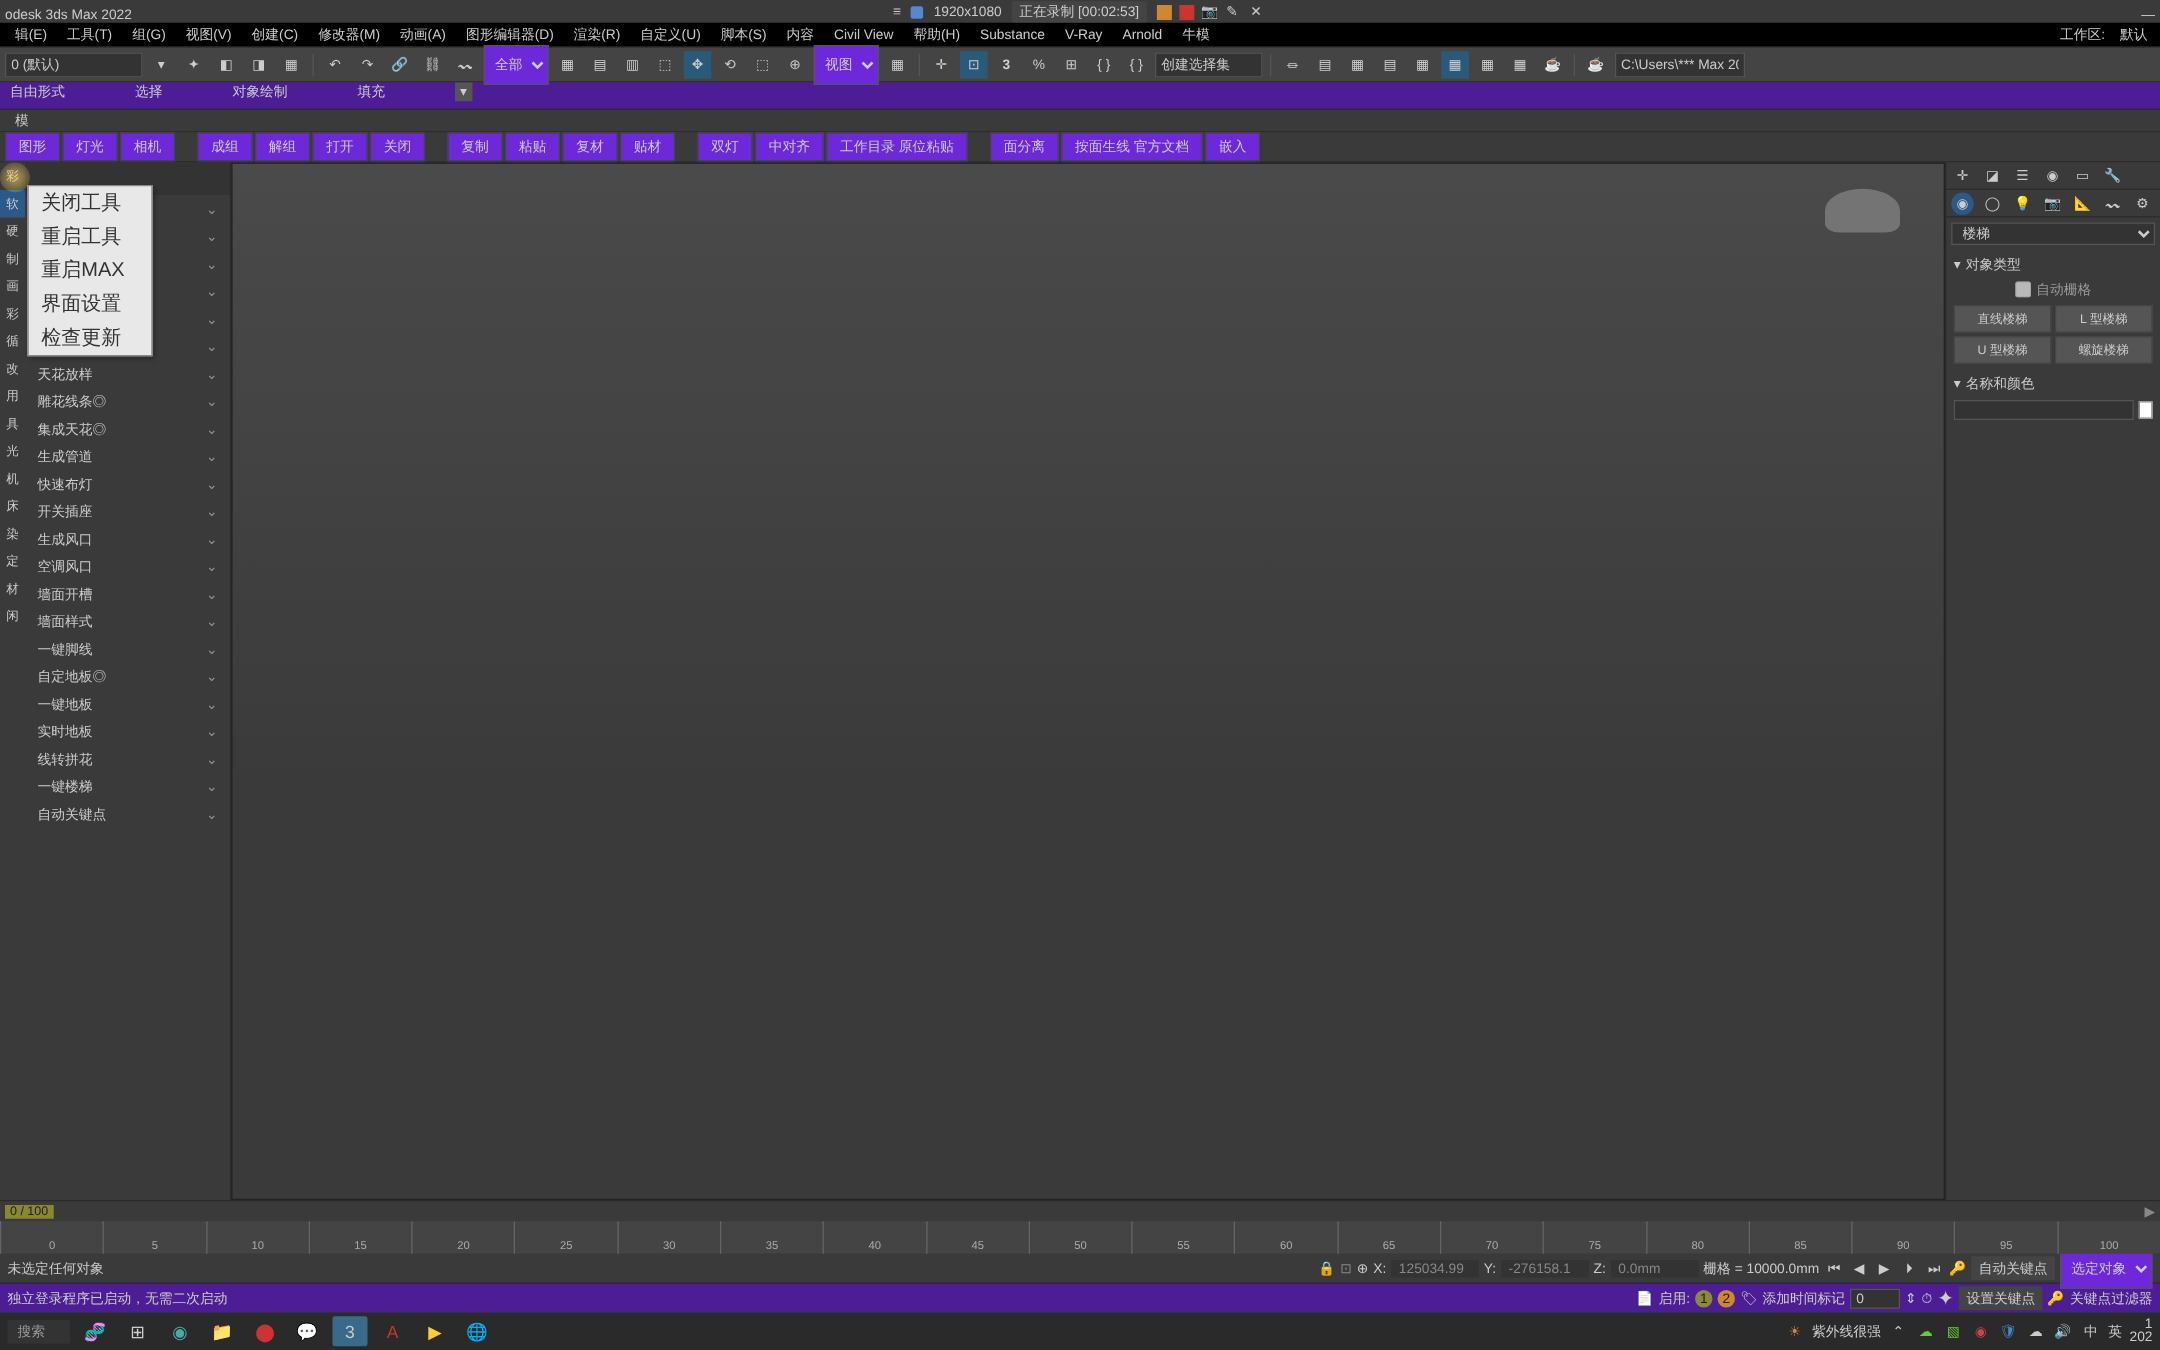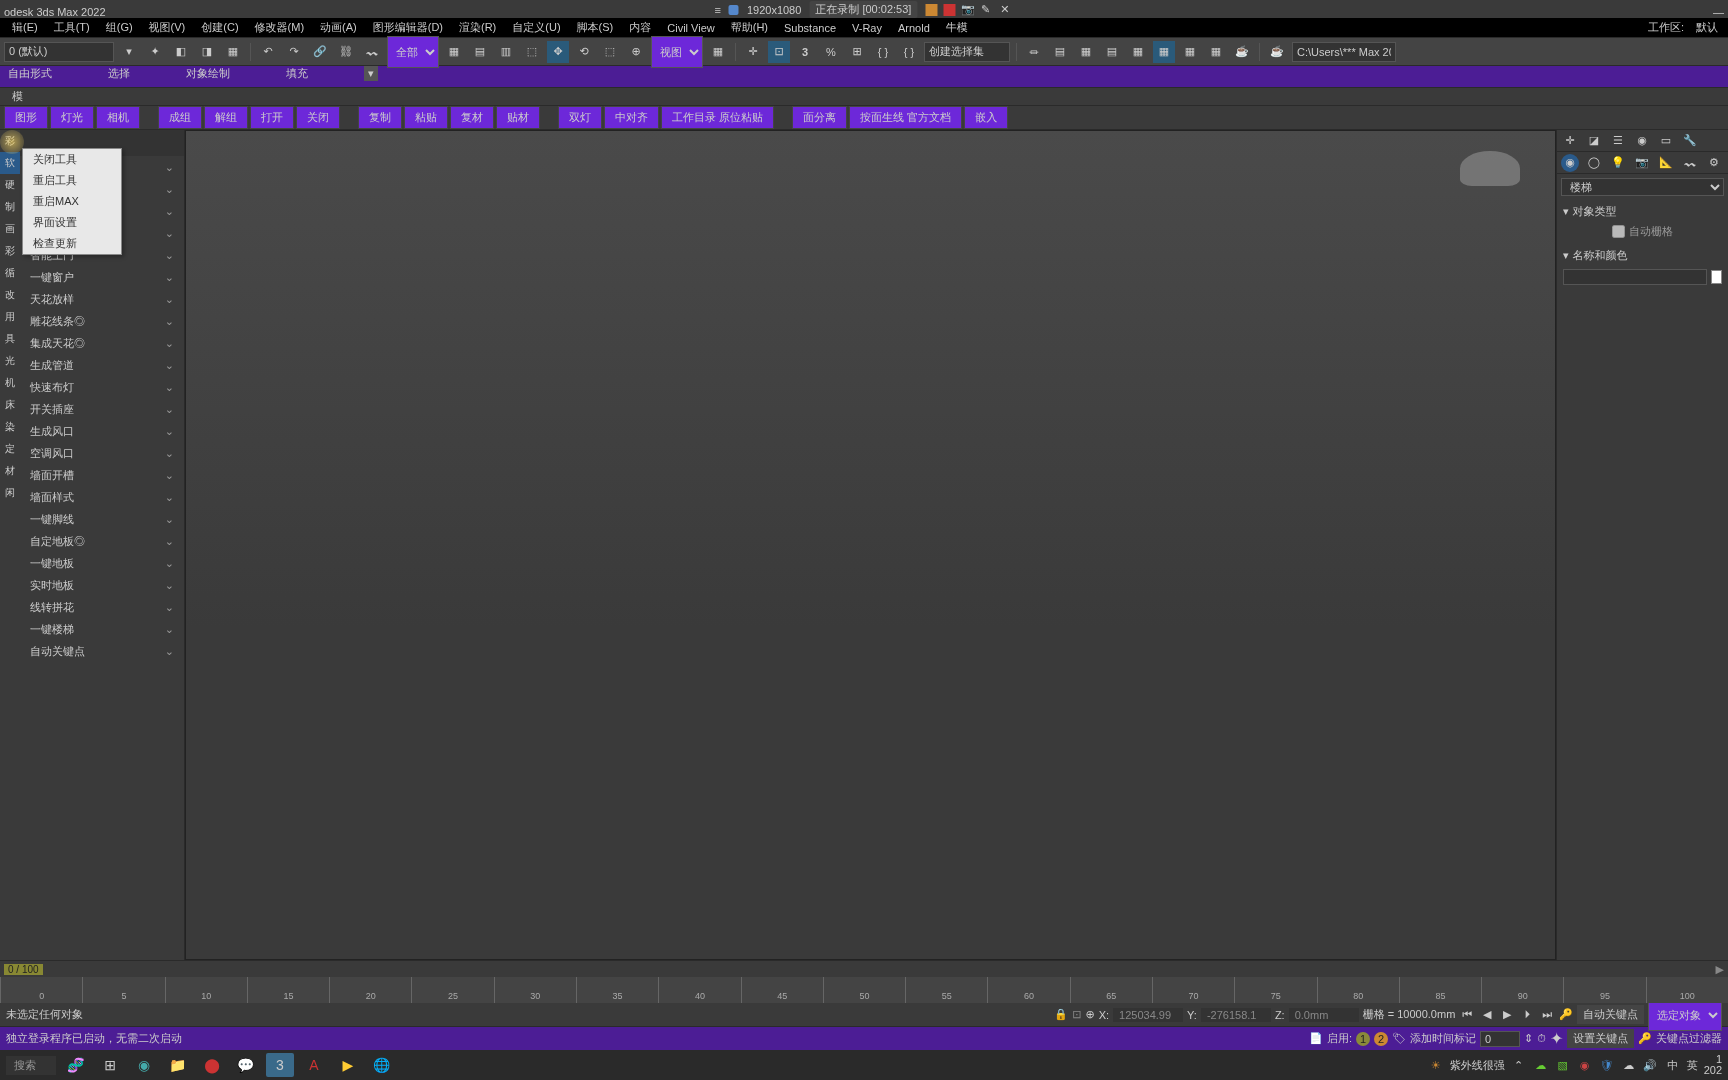--- a/index.html
+++ b/index.html
@@ -57,21 +57,21 @@
 .leftstrip .item { height: 22px; display: flex; align-items: center; justify-content: center; color: #ccc; writing-mode: horizontal-tb; font-size: 10px; }
 
 
 .sidepanel { width: 165px; background: #3a3a3a; border-right: 1px solid #2a2a2a; overflow-y: auto; position: relative; }
 .sidepanel .header { height: 26px; background: #333; }
 .sidepanel .row { height: 22px; display: flex; align-items: center; justify-content: space-between; padding: 0 10px; color: #ccc; cursor: pointer; }
 .chevron { color: #999; }
 
 
 .context-menu { position: absolute; left: 22px; top: 148px; background: #e8e8e8; border: 1px solid #888; z-index: 100; width: 100px; box-shadow: 2px 2px 4px rgba(0,0,0,0.3); }
-.context-menu .cm-item { padding: 3px 10px; color: #333; cursor: pointer; font-size: 11px; }
+.context-menu .cm-item { padding: 3px 10px; color: #333; cursor: pointer; font-size: 16px; }
 
 
 .cursor-highlight { position: absolute; left: 0px; top: 130px; width: 24px; height: 24px; border-radius: 50%; background: radial-gradient(circle, rgba(255,220,100,0.6), rgba(255,220,100,0)); z-index: 101; }
 
 
 .viewport { flex: 1; background: linear-gradient(#4a4a4a, #3a3a3a 60%); position: relative; border: 1px solid #222; }
 .viewcube { position: absolute; right: 30px; top: 20px; width: 70px; height: 50px; }
 .viewcube-shape { width: 60px; height: 35px; background: #888; border-radius: 50% 50% 20% 20%; opacity: 0.7; margin: auto; }
 
 
@@ -391,20 +391,26 @@
     <select class="rp-dropdown"><option>楼梯</option></select>
     <div class="rp-section">
       <div class="rp-section-header">
           <span>▾</span>
           <span>对象类型</span>
         </div>
       <div class="rp-checkbox-row">
           <input type="checkbox" disabled="" style="">
           <span>自动栅格</span>
         </div>
+      <div class="rp-btn-grid">
+        <div class="rp-btn">直线楼梯</div>
+        <div class="rp-btn">L 型楼梯</div>
+        <div class="rp-btn">U 型楼梯</div>
+        <div class="rp-btn">螺旋楼梯</div>
+      </div>
     </div>
     <div class="rp-section">
       <div class="rp-section-header">
           <span>▾</span>
           <span>名称和颜色</span>
         </div>
       <div class="rp-color-row">
         <input class="rp-input" style="">
         <div class="rp-color-swatch"></div>
       </div>

